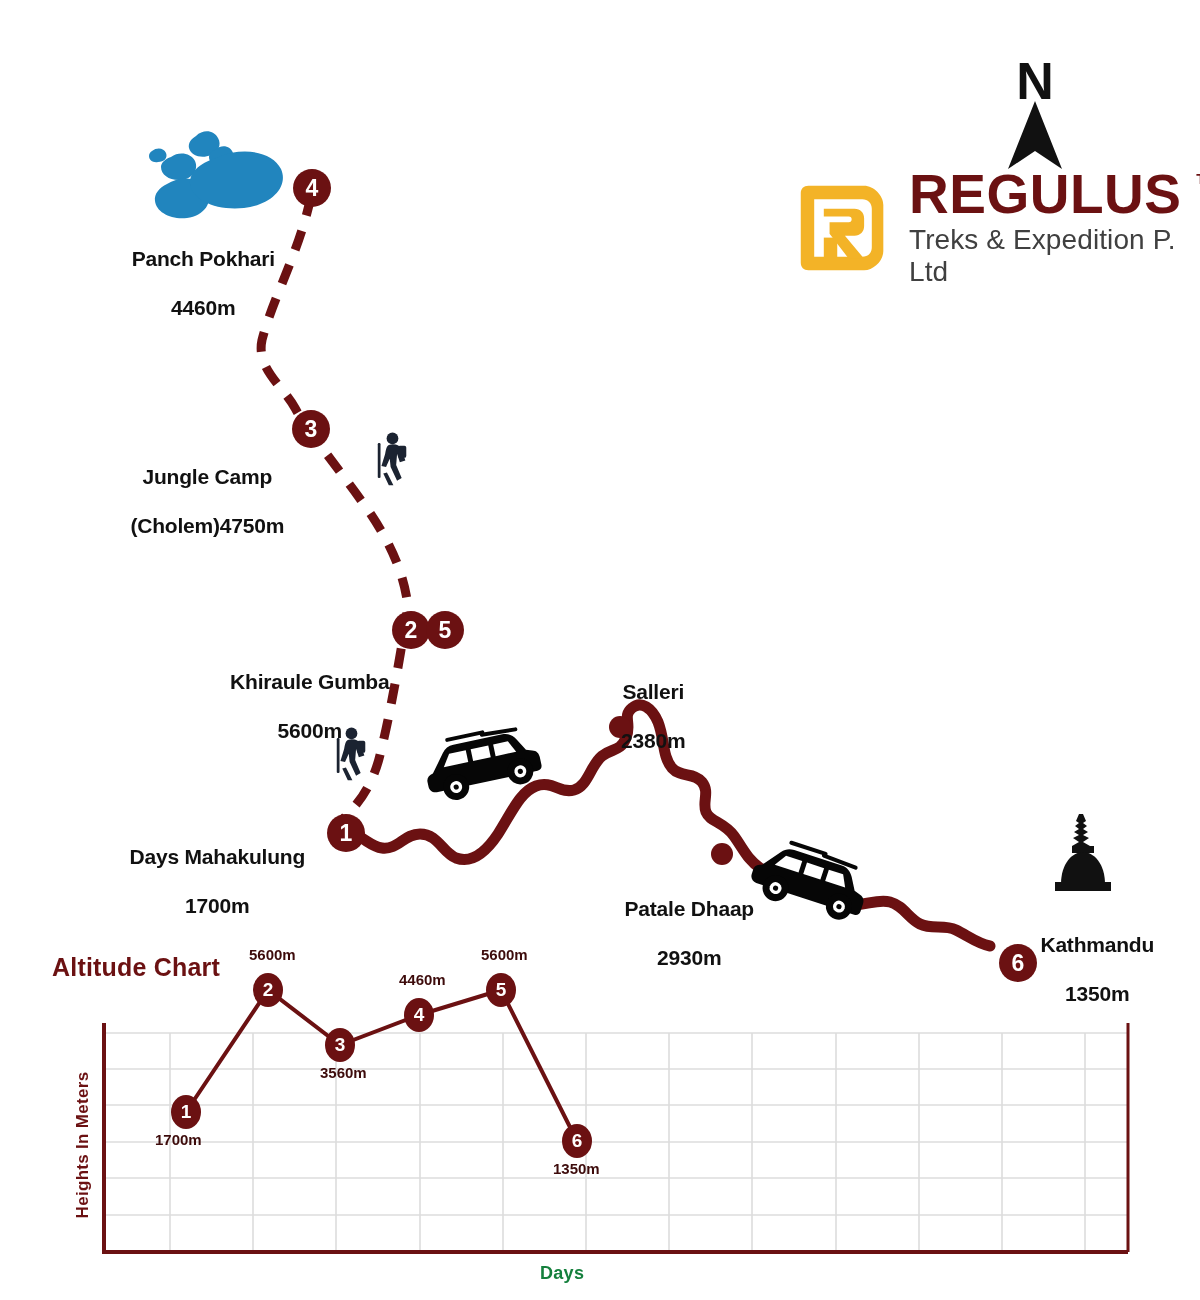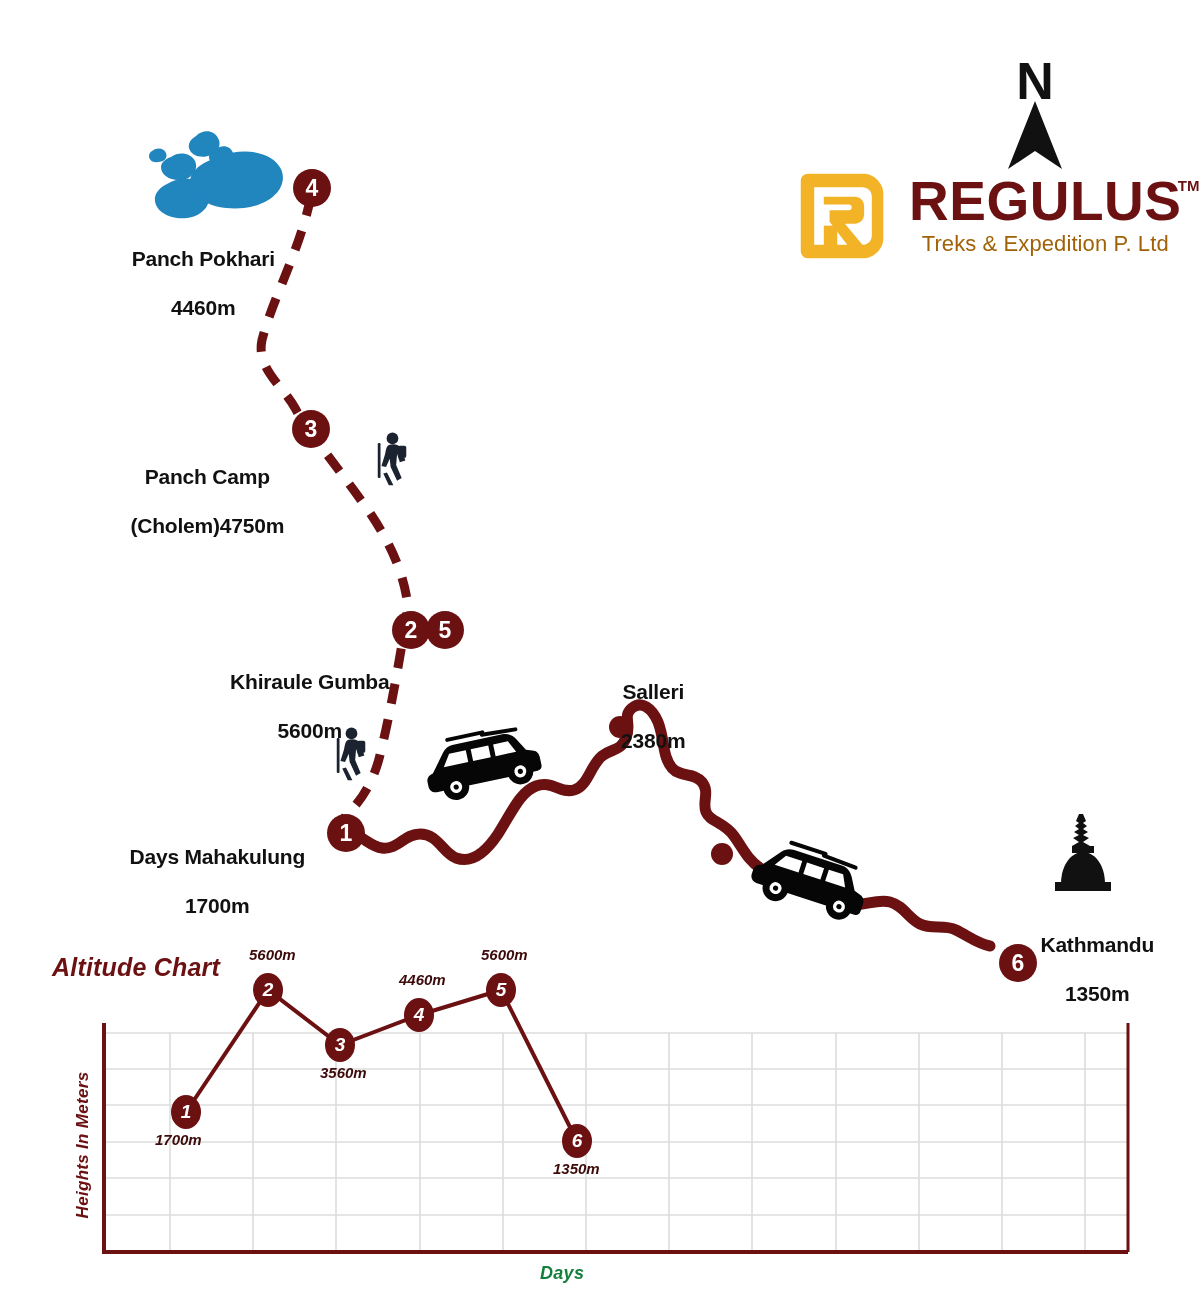--- a/index.html
+++ b/index.html
@@ -75,45 +75,44 @@
   #brand-tm {
     position: absolute;
     right: -18px;
     top: 2px;
     color: #6B1112;
     font-size: 15px;
     font-weight: bold;
     font-family: "Liberation Sans", sans-serif;
   }
   #brand-tag {
-    color: #a16207;
-    font-size: 22px;
+    color: #404040;
+    font-size: 28px;
     font-weight: normal;
     margin-top: 2px;
     letter-spacing: 0.1px;
     font-family: "Liberation Sans", sans-serif;
-    text-align: center;
   }
 
   
   #north { position: absolute; left: 1000px; top: 55px; width: 70px; height: 120px; }
   #north-letter {
     position: absolute;
     left: 0; top: 0;
     width: 70px;
     text-align: center;
     font-size: 52px;
     font-weight: bold;
     color: #111111;
     line-height: 1;
     font-family: "Liberation Sans", sans-serif;
   }
 
   
-  #chart-wrap { position: absolute; left: 0px; top: 935px; width: 1064px; height: 365px; font-style: italic; }
+  #chart-wrap { position: absolute; left: 0px; top: 935px; width: 1064px; height: 365px; }
   #chart-title {
     position: absolute;
     left: 52px; top: 18px;
     color: #6B1112;
     font-weight: bold;
     font-size: 25px;
     letter-spacing: 0.2px;
     font-family: "Liberation Sans", sans-serif;
   }
   #ylabel {
@@ -269,39 +268,43 @@
       <rect x="0" y="70" width="56" height="9"></rect>
     </g>
   </svg>
 
   <div class="place-label center" style="left:92px; top:222px; width:200px;">
     <span>Panch Pokhari</span><br>
     <span>4460m</span>
   </div>
 
   <div class="place-label center" style="left:90px; top:440px; width:212px;">
-    <span>Panch Camp</span><br>
+    <span>Jungle Camp</span><br>
     <span>(Cholem)4750m</span>
   </div>
 
   <div class="place-label center" style="left:186px; top:645px; width:225px;">
     <span>Khiraule Gumba</span><br>
     <span>5600m</span>
   </div>
 
   <div class="place-label center" style="left:88px; top:820px; width:236px;">
     <span>Days Mahakulung</span><br>
     <span>1700m</span>
   </div>
 
   <div class="place-label center" style="left:572px; top:655px; width:140px;">
     <span>Salleri</span><br>
     <span>2380m</span>
   </div>
 
+  <div class="place-label center" style="left:583px; top:872px; width:190px;">
+    <span>Patale Dhaap</span><br>
+    <span>2930m</span>
+  </div>
 
   <div class="place-label center" style="left:1000px; top:908px; width:172px;">
     <span>Kathmandu</span><br>
     <span>1350m</span>
   </div>
 
   <div class="marker" style="left:293px; top:169px;">4</div>
   <div class="marker" style="left:292px; top:410px;">3</div>
   <div class="marker" style="left:392px; top:611px;">2</div>
   <div class="marker" style="left:426px; top:611px;">5</div>

